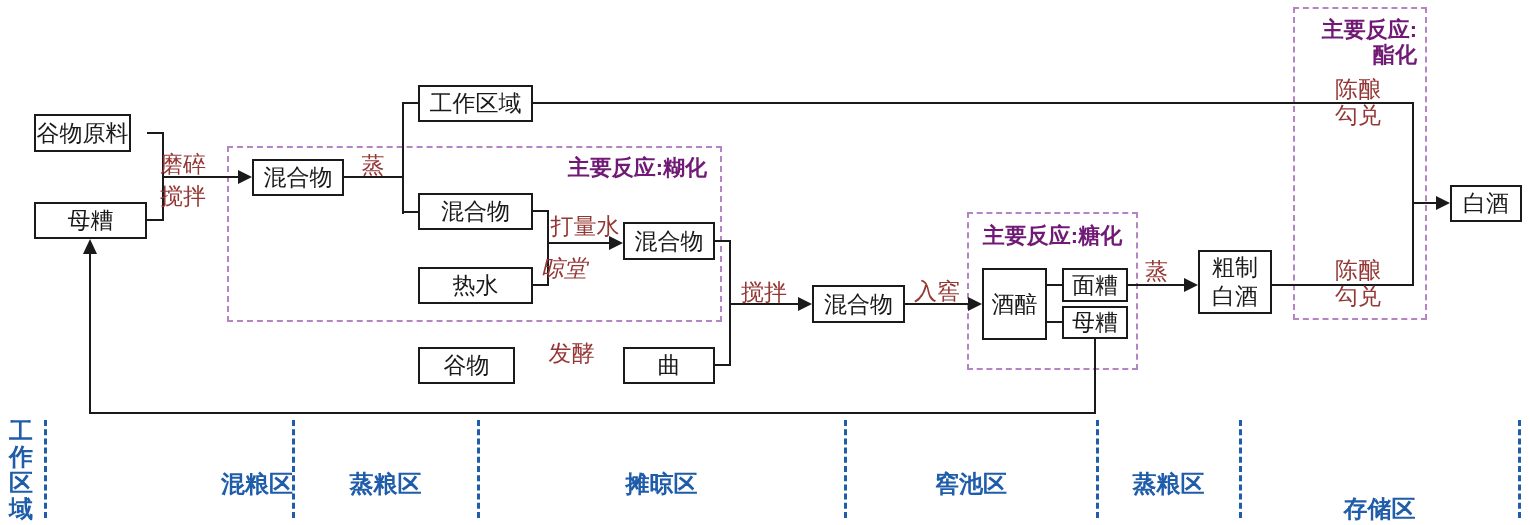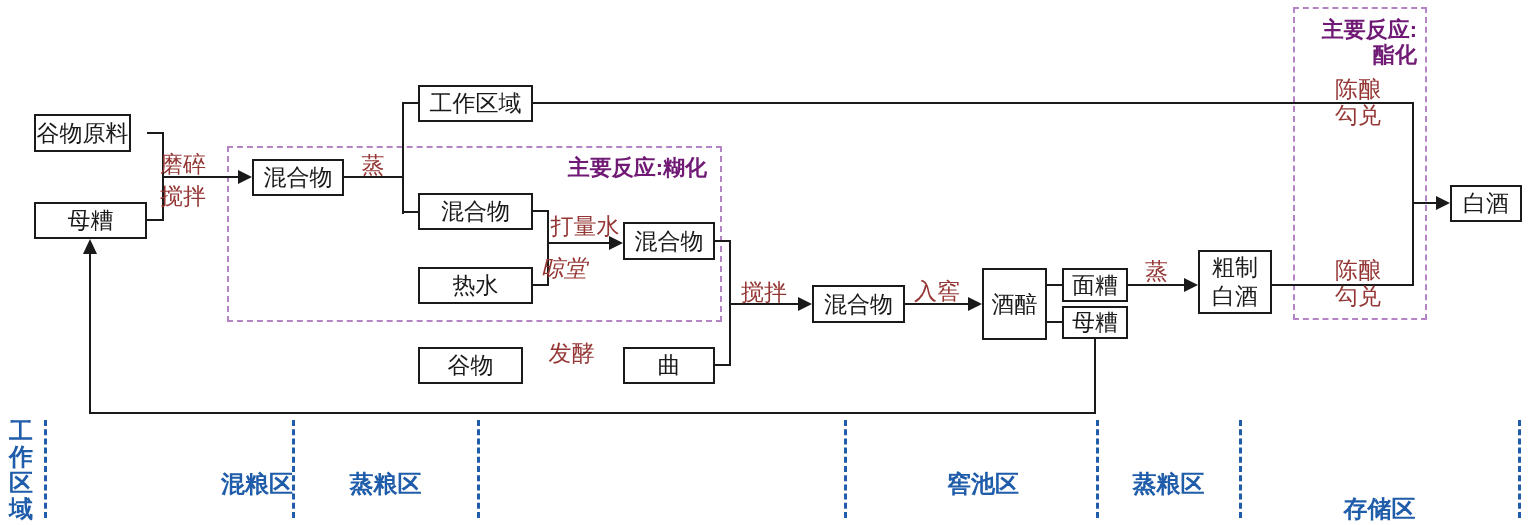--- a/index.html
+++ b/index.html
@@ -25,20 +25,23 @@
   .axis{position:absolute;left:8px;top:418px;width:26px;color:#1f5ca9;font-weight:bold;
     font-size:24px;line-height:26px;word-break:break-all;text-align:center;}
 </style>
 </head>
 <body>
 
 <div id="canvas">
 
   <div class="region" style="left:227px;top:146px;width:495px;height:176px;">
     <span class="rlabel" style="right:13px;top:7px;text-align:right;">主要反应:糊化</span>
+  </div>
+  <div class="region" style="left:967px;top:212px;width:171px;height:158px;">
+    <span class="rlabel" style="left:0;right:0;top:9px;text-align:center;">主要反应:糖化</span>
   </div>
   <div class="region" style="left:1293px;top:7px;width:134px;height:313px;">
     <span class="rlabel" style="right:8px;top:8px;text-align:right;">主要反应:
 酯化</span>
   </div>
 
   <div class="hline" style="left:147px;top:132px;width:17px;"></div>
   <div class="hline" style="left:147px;top:219px;width:17px;"></div>
   <div class="vline" style="left:162px;top:132px;height:89px;"></div>
   <div class="hline" style="left:162px;top:176px;width:76px;"></div>
@@ -82,21 +85,21 @@
   <div class="vline" style="left:89px;top:252px;height:161px;"></div>
   <div class="arrow-u" style="left:83px;top:239px;"></div>
 
   <div class="node" style="left:34px;top:114px;width:97px;height:38px;">谷物原料</div>
   <div class="node" style="left:34px;top:202px;width:113px;height:37px;">母糟</div>
   <div class="node" style="left:252px;top:159px;width:92px;height:37px;">混合物</div>
   <div class="node" style="left:418px;top:85px;width:115px;height:37px;">工作区域</div>
   <div class="node" style="left:418px;top:193px;width:115px;height:37px;">混合物</div>
   <div class="node" style="left:418px;top:267px;width:115px;height:37px;">热水</div>
   <div class="node" style="left:623px;top:222px;width:92px;height:38px;">混合物</div>
-  <div class="node" style="left:418px;top:347px;width:105px;height:37px;">谷物</div>
+  <div class="node" style="left:418px;top:347px;width:97px;height:37px;">谷物</div>
   <div class="node" style="left:623px;top:347px;width:92px;height:37px;">曲</div>
   <div class="node" style="left:812px;top:285px;width:93px;height:38px;">混合物</div>
   <div class="node" style="left:982px;top:268px;width:65px;height:72px;">酒醅</div>
   <div class="node" style="left:1062px;top:268px;width:66px;height:34px;">面糟</div>
   <div class="node" style="left:1062px;top:306px;width:66px;height:33px;">母糟</div>
   <div class="node" style="left:1198px;top:250px;width:74px;height:64px;">粗制
 白酒</div>
   <div class="node" style="left:1450px;top:185px;width:72px;height:37px;">白酒</div>
 
   <div class="plabel" style="left:160px;top:148px;width:60px;line-height:32px;text-align:left;">磨碎
@@ -118,17 +121,18 @@
   <div class="divider" style="left:44px;"></div>
   <div class="divider" style="left:292px;"></div>
   <div class="divider" style="left:477px;"></div>
   <div class="divider" style="left:844px;"></div>
   <div class="divider" style="left:1096px;"></div>
   <div class="divider" style="left:1239px;"></div>
   <div class="divider" style="left:1518px;"></div>
 
   <div class="zlabel" style="left:45px;top:472px;width:248px;text-align:right;">混粮区</div>
   <div class="zlabel" style="left:293px;top:472px;width:185px;">蒸粮区</div>
-  <div class="zlabel" style="left:845px;top:472px;width:252px;padding-left:12px;">窖池区</div>
+  <div class="zlabel" style="left:478px;top:472px;width:367px;">摊晾区</div>
+  <div class="zlabel" style="left:845px;top:472px;width:252px;">窖池区</div>
   <div class="zlabel" style="left:1097px;top:472px;width:143px;">蒸粮区</div>
   <div class="zlabel" style="left:1240px;top:497px;width:279px;">存储区</div>
 
 </div>
 
 </body></html>

